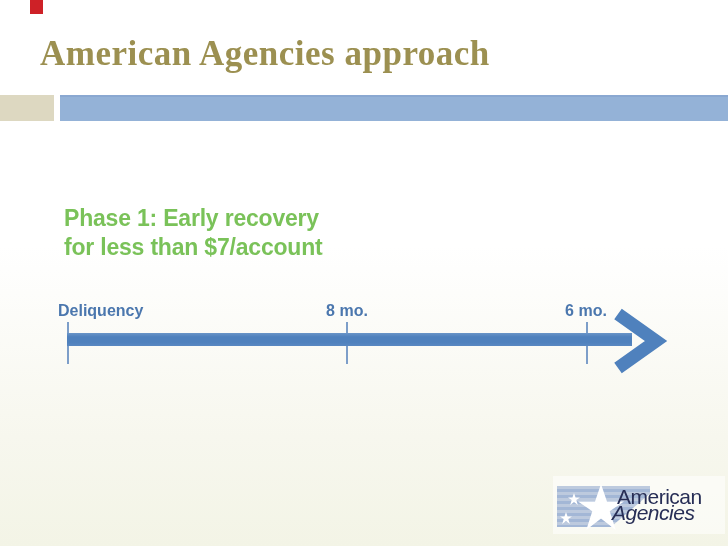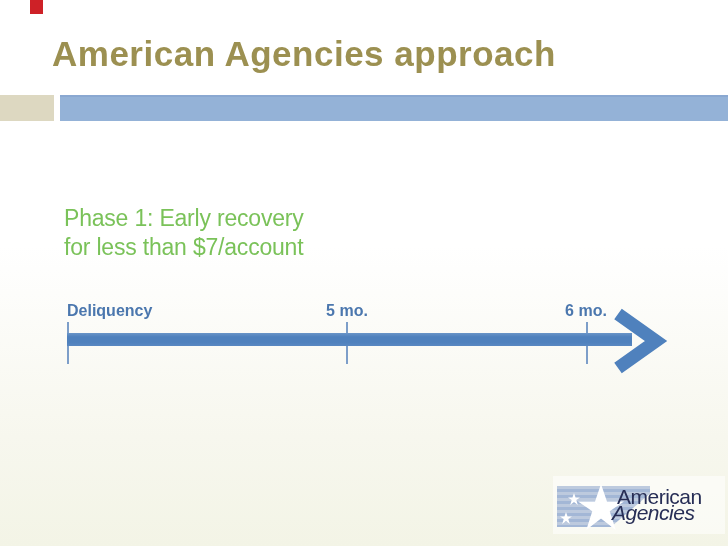--- a/index.html
+++ b/index.html
@@ -6,36 +6,36 @@
   #slide{
     position:relative;width:728px;height:546px;overflow:hidden;
     background:linear-gradient(180deg,#ffffff 0%,#ffffff 45%,#f7f7ee 80%,#f3f4e6 100%);
     font-family:"Liberation Sans", sans-serif;
   }
   .abs{position:absolute;}
   
   #red-mark{left:30px;top:0;width:13px;height:14px;background:#ce2127;}
   
   #title{
-    left:52px;top:34px;width:640px;
-    font-size:35px;font-weight:bold;letter-spacing:.5px;color:#9c9051;
+    left:40px;top:34px;width:640px;
+    font-size:35px;font-weight:bold;letter-spacing:.5px;color:#9c9051;font-family:Liberation Serif, serif;
   }
   
   #beige-square{left:0;top:95px;width:54px;height:26px;background:#ddd8c1;}
   #blue-bar{left:60px;top:95px;width:668px;height:26px;background:#94b2d7;border-top:2px solid #8aa8d1;box-sizing:border-box;}
   
   .phase{
     top:204px;width:330px;
-    font-size:23px;font-weight:normal;line-height:29px;letter-spacing:-.2px;color:#7ac259;
+    font-size:23px;font-weight:bold;line-height:29px;letter-spacing:-.2px;color:#7ac259;
   }
   #phase1{left:64px;}
   #phase2{left:395px;}
   
   .tl-label{top:302px;font-size:16px;font-weight:bold;color:#4b77ae;white-space:nowrap;}
-  #tl-label-0{left:67px;}
+  #tl-label-0{left:58px;}
   #tl-label-1{left:299px;width:96px;text-align:center;}
   #tl-label-2{left:538px;width:96px;text-align:center;}
   .tick{top:322px;width:2px;height:42px;background:#7d9ec9;}
   #tick-0{left:67px;}
   #tick-1{left:346px;}
   #tick-2{left:586px;}
   #tl-bar{
     left:67px;top:333px;width:565px;height:13px;
     background:linear-gradient(180deg,#6a95c8 0%,#4f81bd 30%,#4f81bd 72%,#5988c2 100%);
   }
@@ -71,21 +71,21 @@
   <div id="blue-bar" class="abs"></div>
 
   <div id="phase1" class="abs phase">
     <div>Phase 1: Early recovery</div>
     <div>for less than $7/account</div>
   </div>
   <div id="phase2" class="abs phase">
   </div>
 
   <div id="tl-label-0" class="abs tl-label">Deliquency</div>
-  <div id="tl-label-1" class="abs tl-label">5 mo.</div>
+  <div id="tl-label-1" class="abs tl-label">8 mo.</div>
   <div id="tl-label-2" class="abs tl-label">6 mo.</div>
 
   <div id="tick-0" class="abs tick"></div>
   <div id="tick-1" class="abs tick"></div>
   <div id="tick-2" class="abs tick"></div>
 
   <div id="tl-bar" class="abs"></div>
 
   <svg id="tl-arrow" class="abs" width="60" height="66" viewBox="0 0 60 66">
     <polyline points="6,6 44,33 6,60" fill="none" stroke="#4f81bd" stroke-width="13"></polyline>

